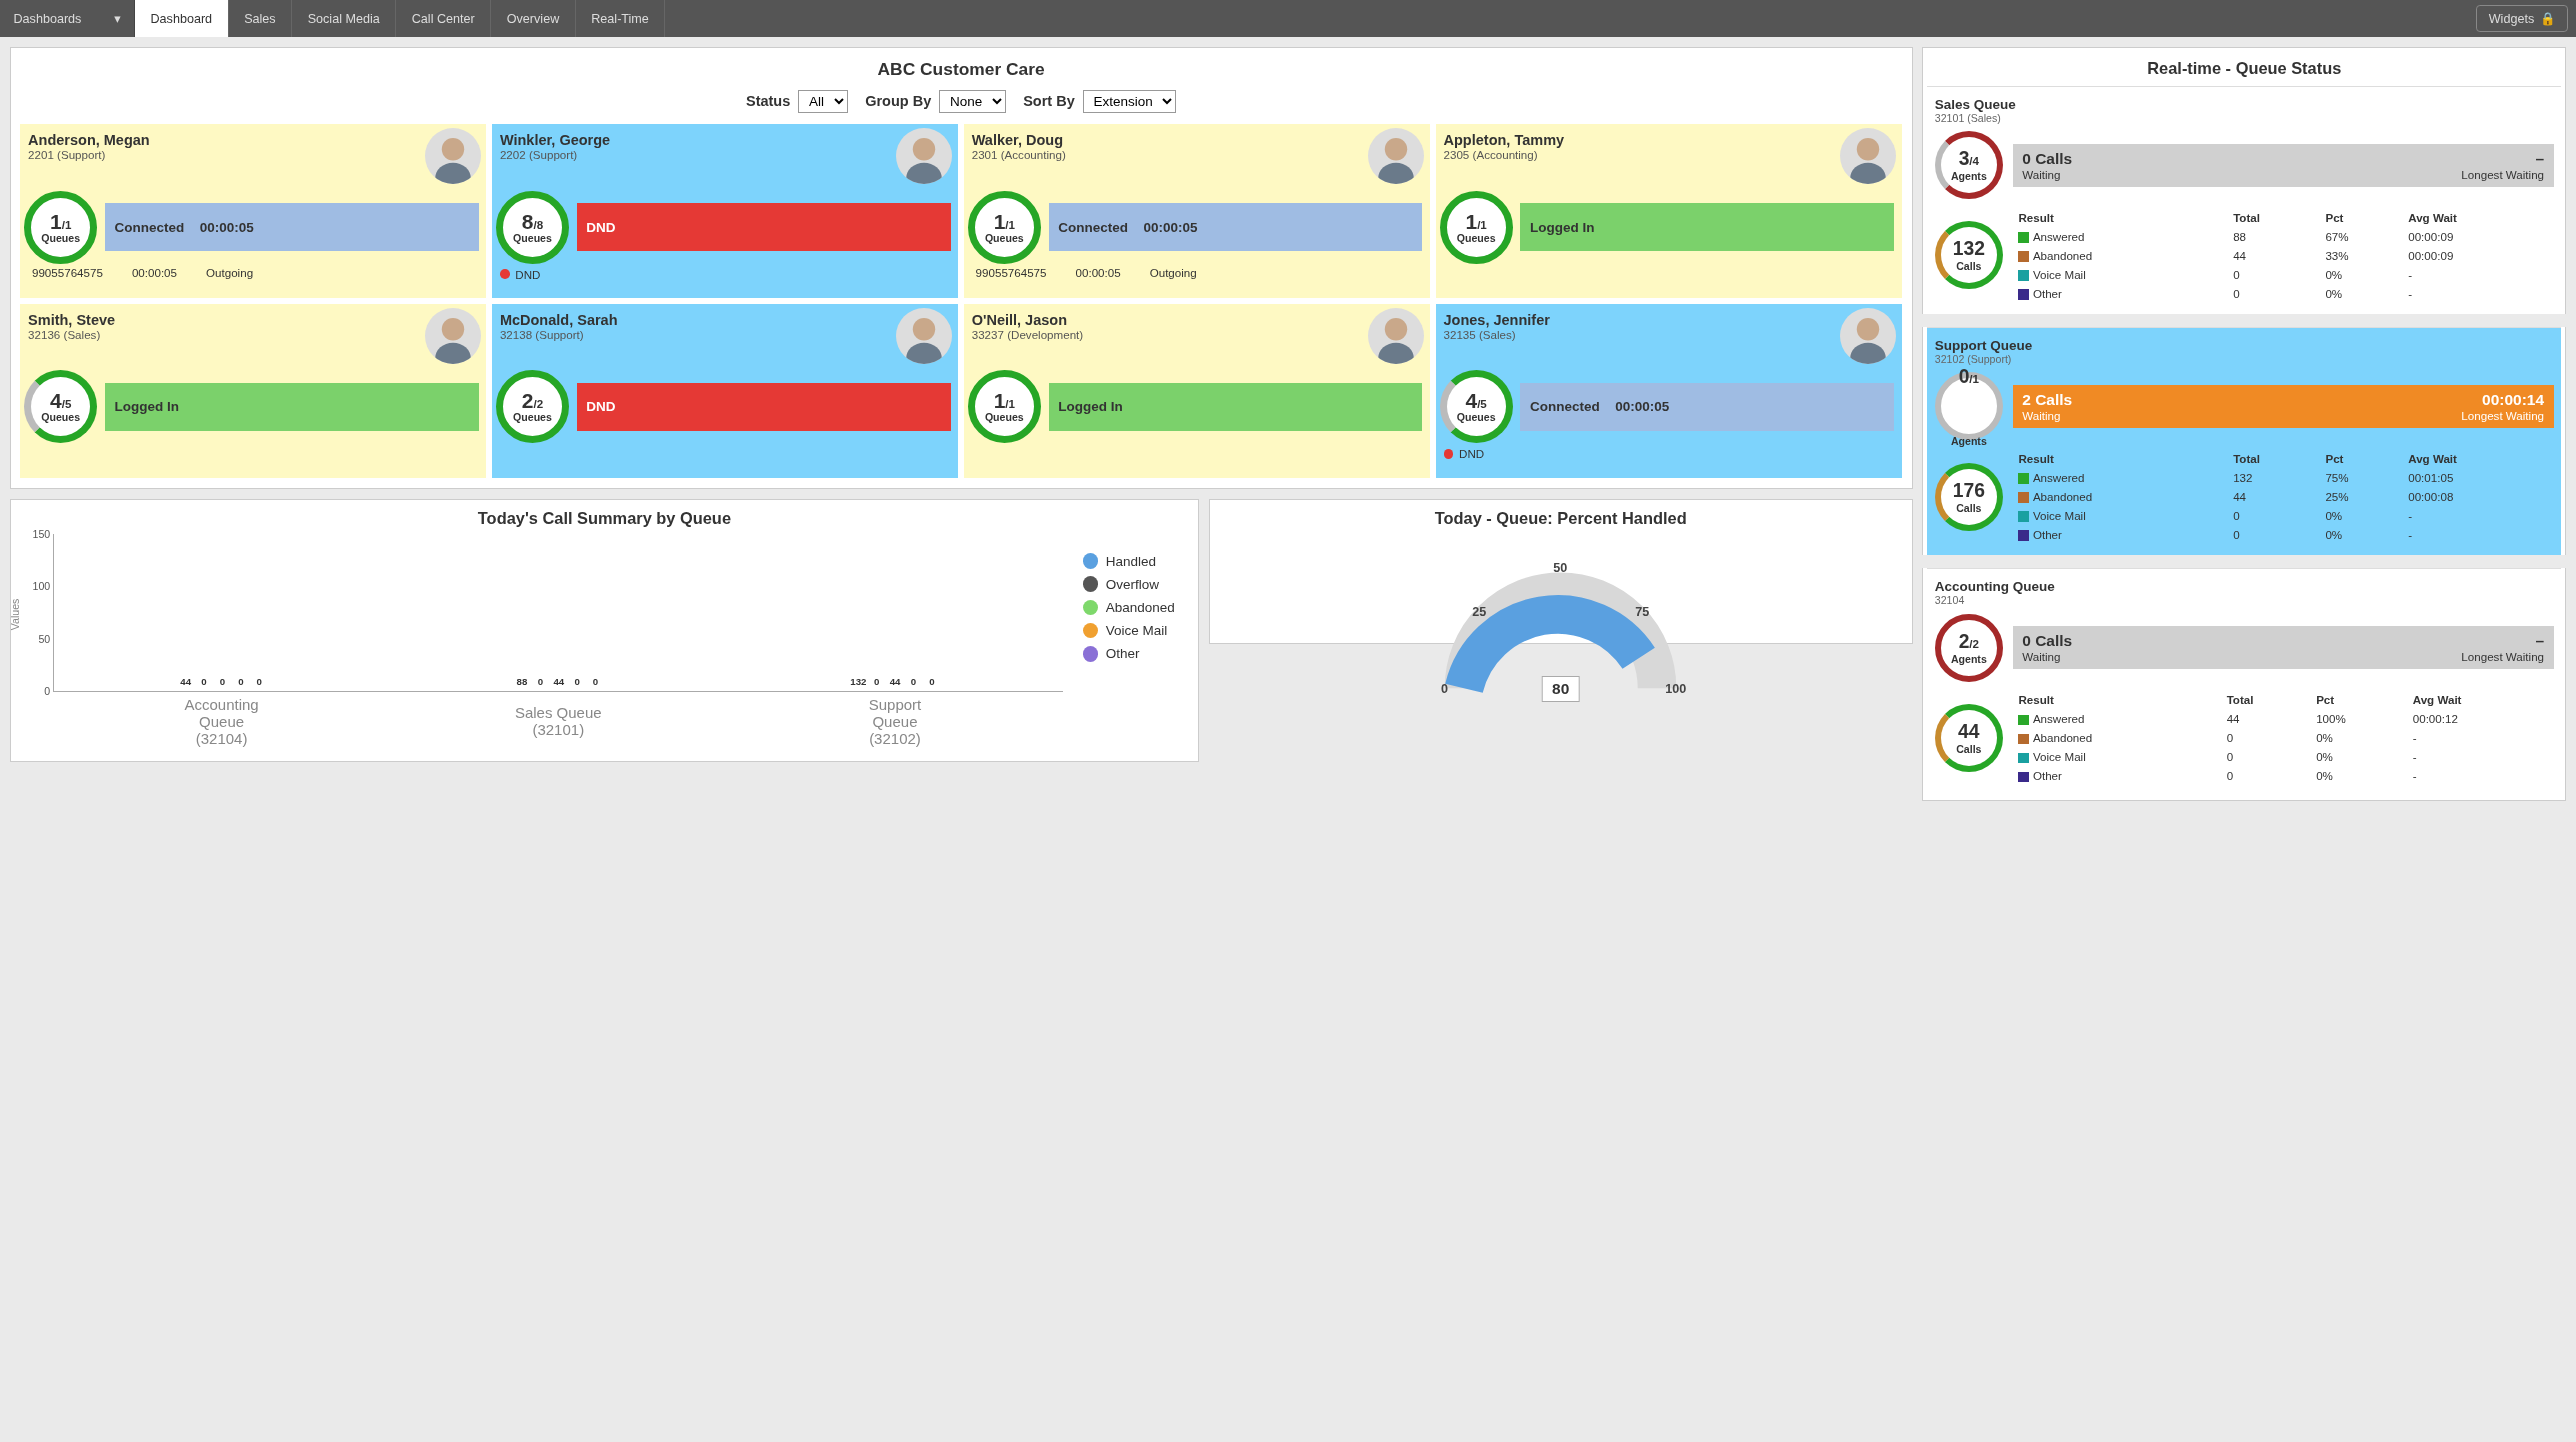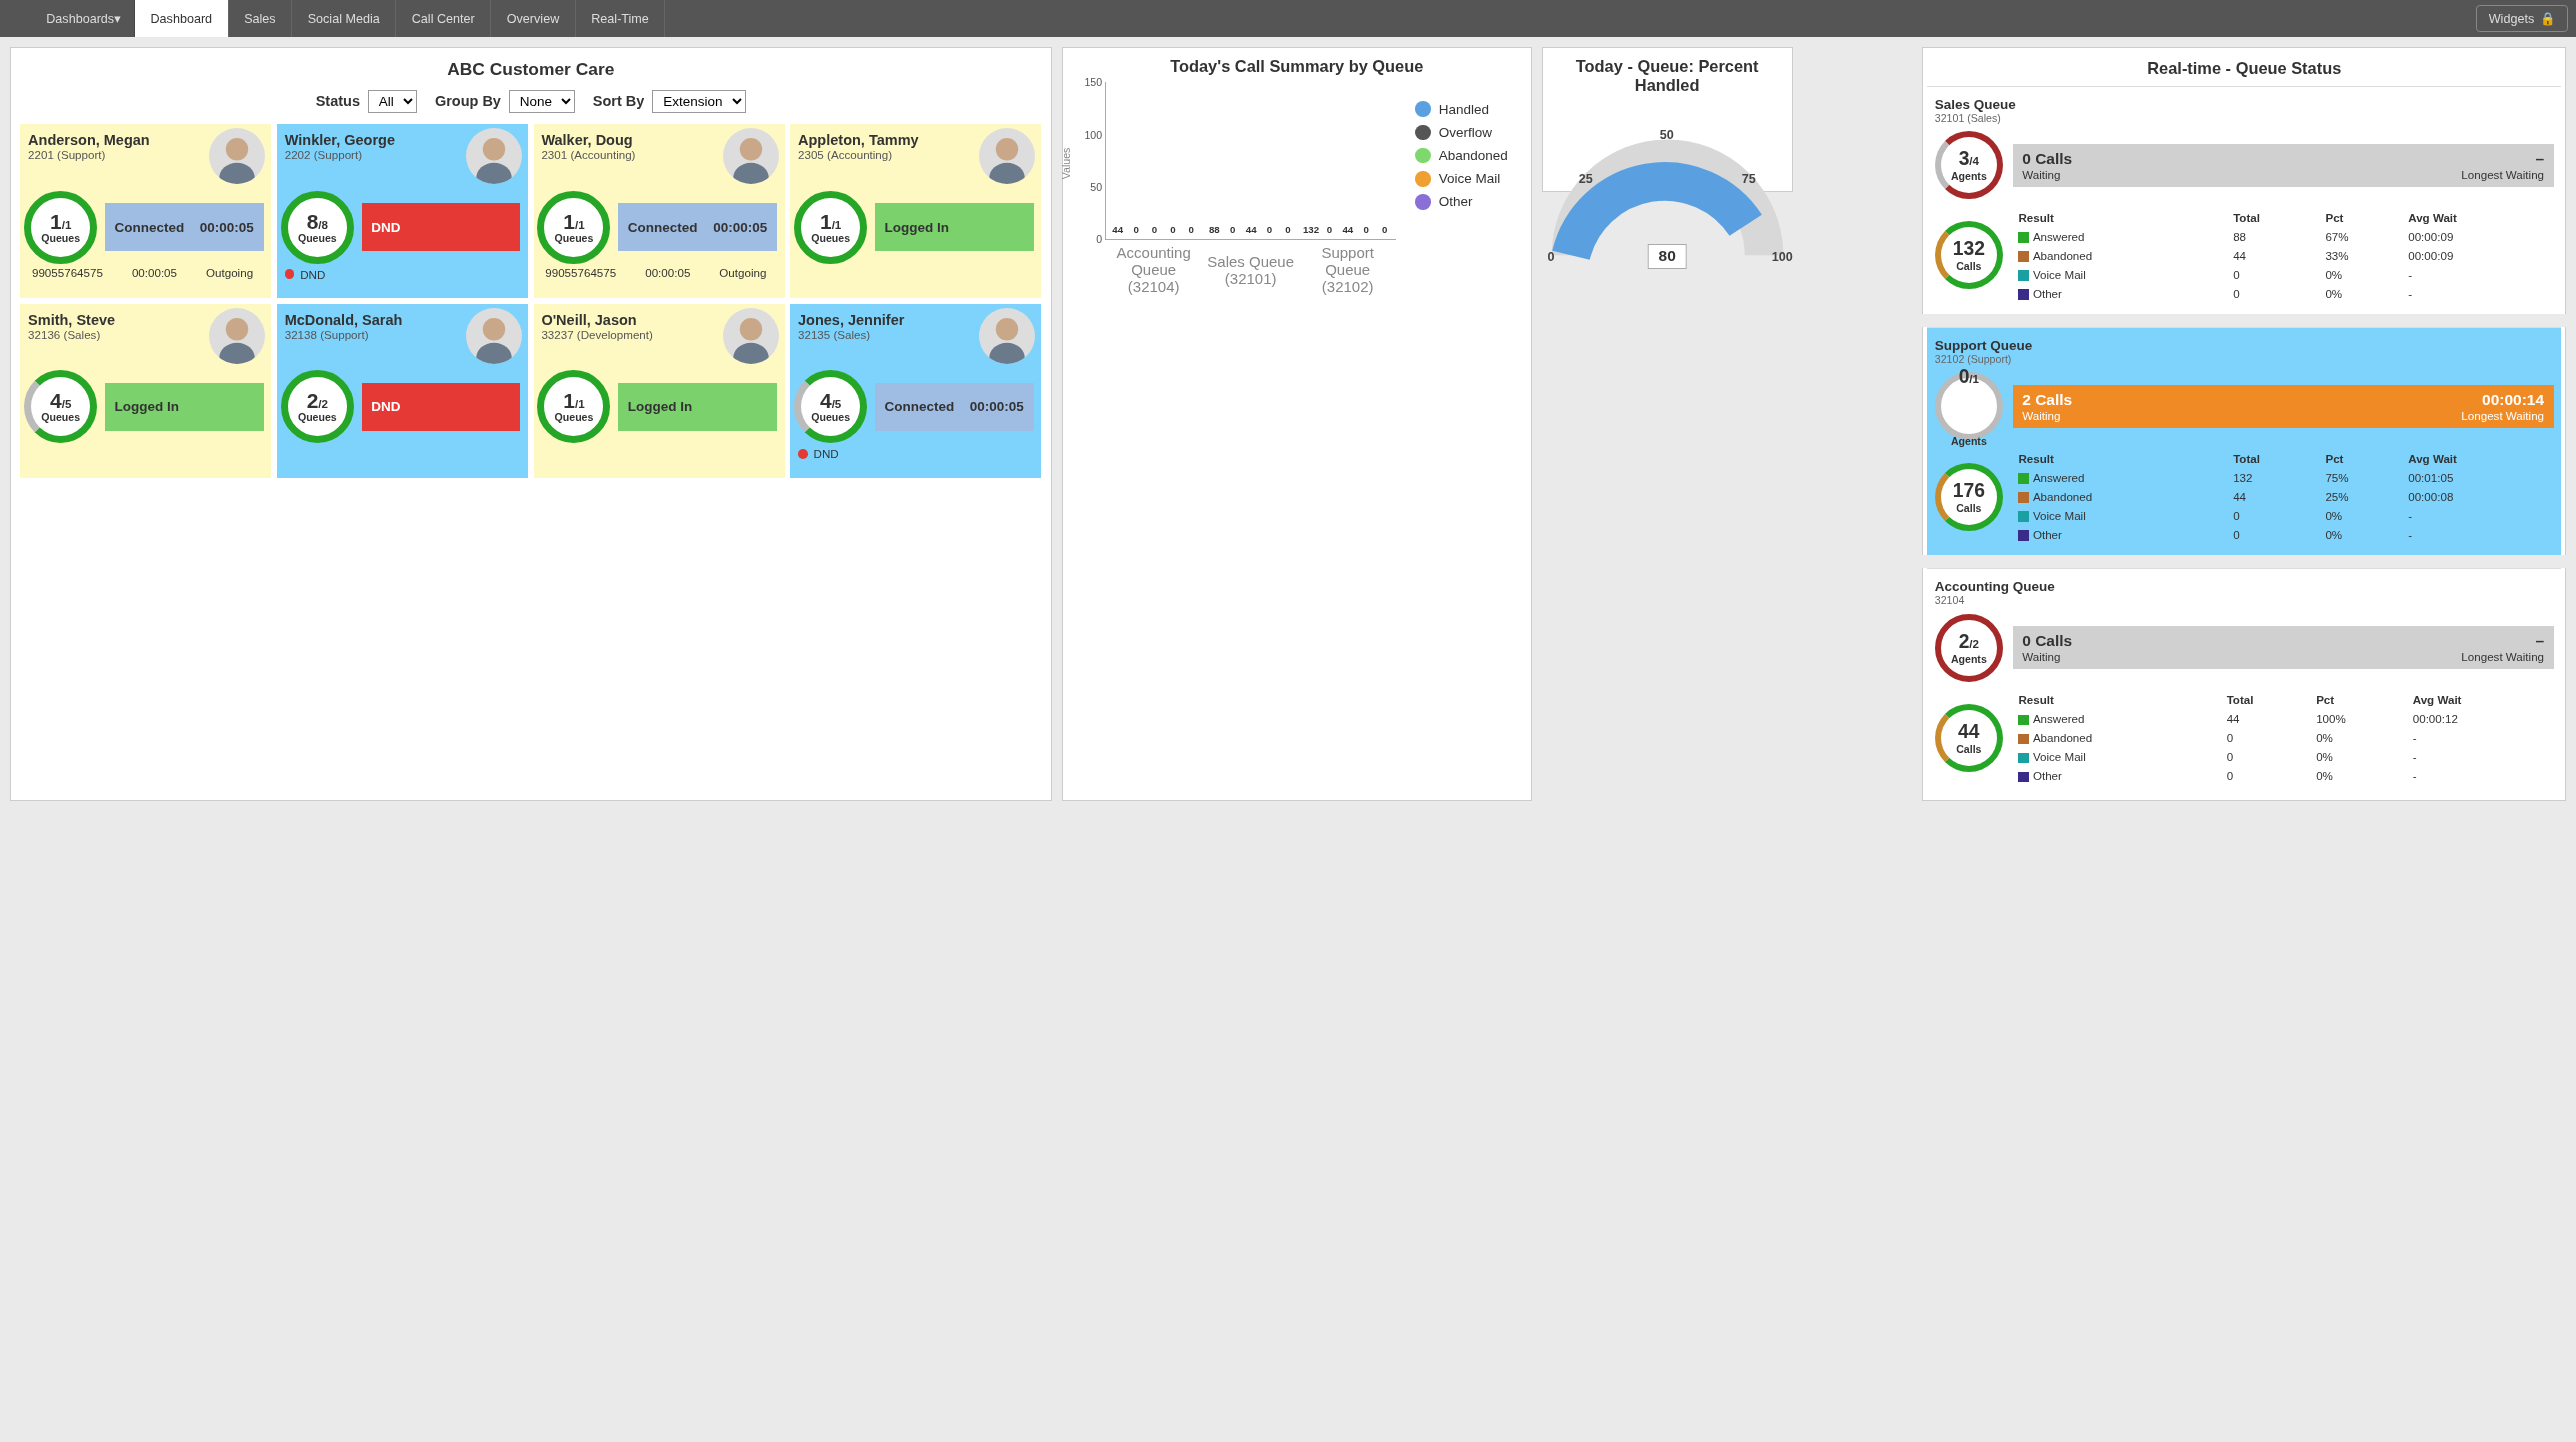--- a/index.html
+++ b/index.html
@@ -1,24 +1,24 @@
 <!DOCTYPE html>
 <html><head>
 <meta charset="utf-8">
 <style>
 * { box-sizing: border-box; margin: 0; padding: 0; font-family: Arial, sans-serif; }
 body { background: #eaeaea; font-size: 12.6px; color: #333; }
 .topbar { background: #555; height: 37px; display: flex; align-items: stretch; }
-.brand { background: #555; color: #ddd; padding: 0 13.5px; display: flex; align-items: center; font-size: 12.6px; min-width: 135px; justify-content: flex-end; border-right: 1px solid #444; }
+.brand { background: #555; color: #ddd; padding: 0 13.5px; display: flex; align-items: center; font-size: 12.6px; min-width: 135px; justify-content: space-between; border-right: 1px solid #444; }
 .tabs { display: flex; }
 .tab { color: #ddd; padding: 0 15.5px; display: flex; align-items: center; font-size: 12.6px; border-right: 1px solid #666; cursor: pointer; }
 .tab.active { background: #fff; color: #333; }
 .widgets-btn { margin-left: auto; margin-right: 7.7px; align-self: center; background: #555; color: #ddd; border: 1px solid #888; border-radius: 3.9px; padding: 4.8px 11.6px; font-size: 12.6px; cursor: pointer; display: flex; align-items: center; gap: 5.8px; }
 .main { display: flex; gap: 9.7px; padding: 9.7px; }
-.left { flex: 3; display: flex; gap: 9.7px; }
+.left { flex: 3; display: flex; flex-direction: column; gap: 9.7px; }
 .right { flex: 1; background: #fff; border: 1px solid #ccc; padding: 3.9px; }
 .panel { background: #fff; border: 1px solid #ccc; padding: 3.9px; }
 .panel-title { font-weight: bold; font-size: 17.4px; text-align: center; padding: 7.7px 0 3.9px; }
 .filters { display: flex; justify-content: center; gap: 17.4px; padding: 5.8px 0 11.6px; align-items: center; font-size: 14.5px; }
 .filters label { font-weight: bold; margin-right: 3.9px; }
 .filters select { font-size: 13.5px; padding: 1.9px 5.8px; border: 1px solid #999; background: #fff; }
 .agents-grid { display: grid; grid-template-columns: repeat(4, 1fr); gap: 5.8px; padding: 0 5.8px 5.8px; }
 .agent-card { position: relative; padding: 7.7px; min-height: 174px; }
 .agent-card.green { background: #fef9c3; }
 .agent-card.red { background: #7dd3fc; }

